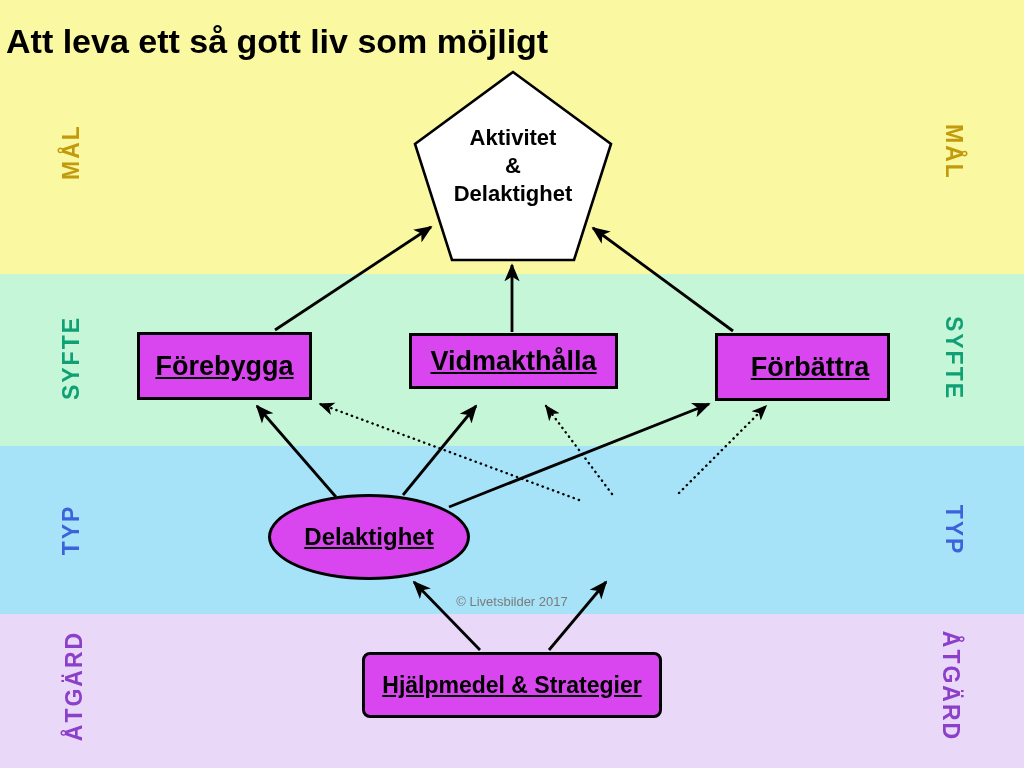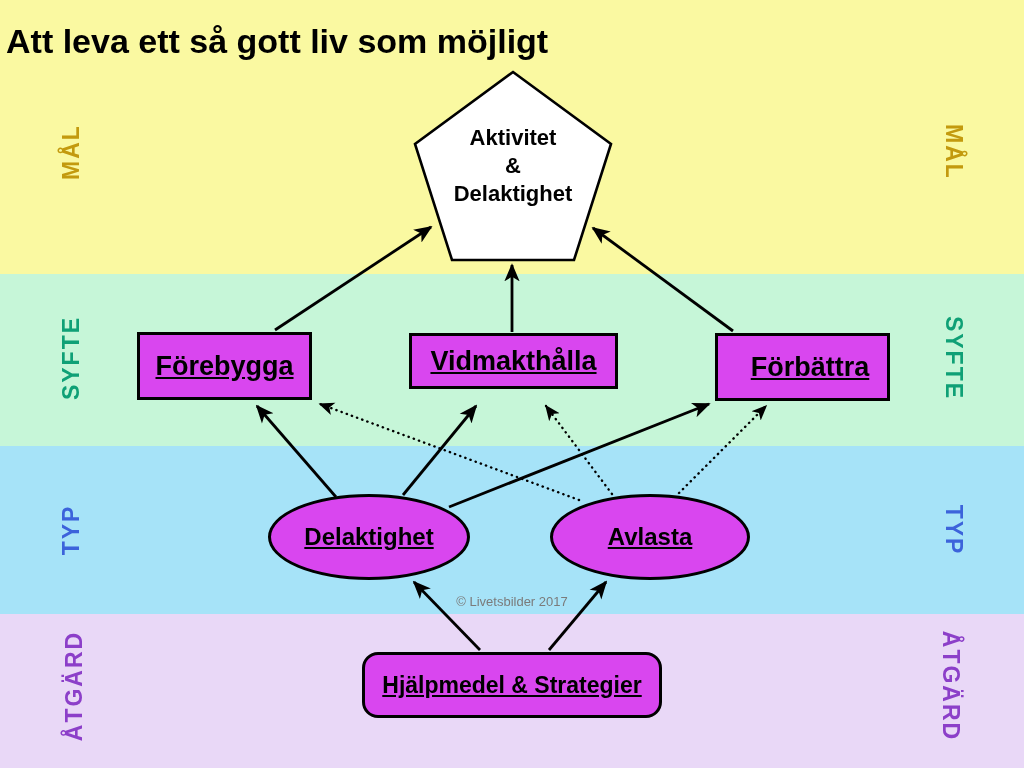--- a/index.html
+++ b/index.html
@@ -38,21 +38,21 @@
   #node-forebygga   {left:137px; top:332px; width:175px; height:68px;}
   #node-vidmakthalla{left:409px; top:333px; width:209px; height:56px;}
   #node-forbattra   {left:715px; top:333px; width:175px; height:68px;padding-left:15px;}
 
   .ellipse-node{border-radius:50%; font-size:24px;}
   #node-kompensera{left:268px; top:494px; width:202px; height:86px;}
   #node-avlasta   {left:550px; top:494px; width:200px; height:86px;}
 
   #node-action{
     left:362px; top:652px; width:300px; height:66px;
-    border-radius:16px; font-size:23px;
+    border-radius:8px; font-size:23px;
   }
 
   #pentagon-label{
     position:absolute; left:413px; top:124px; width:200px; z-index:3;
     text-align:center; font-weight:bold; font-size:22px; line-height:1.28;
     white-space:pre-line;
   }
 
   #copyright{
     position:absolute; top:594px; left:0; width:1024px; text-align:center;
@@ -105,19 +105,18 @@
 
   <div id="pentagon-label">Aktivitet
 &amp;
 Delaktighet</div>
 
   <div class="node rect-node" id="node-forebygga">Förebygga</div>
   <div class="node rect-node" id="node-vidmakthalla">Vidmakthålla</div>
   <div class="node rect-node" id="node-forbattra">Förbättra</div>
 
   <div class="node ellipse-node" id="node-kompensera">Delaktighet</div>
-  <div class="node ellipse-node" id="node-avlasta">Avlasta</div>
 
   <div class="node" id="node-action">Hjälpmedel &amp; Strategier</div>
 
   <div id="copyright">© Livetsbilder 2017</div>
 
 </div>
 
 </body></html>

